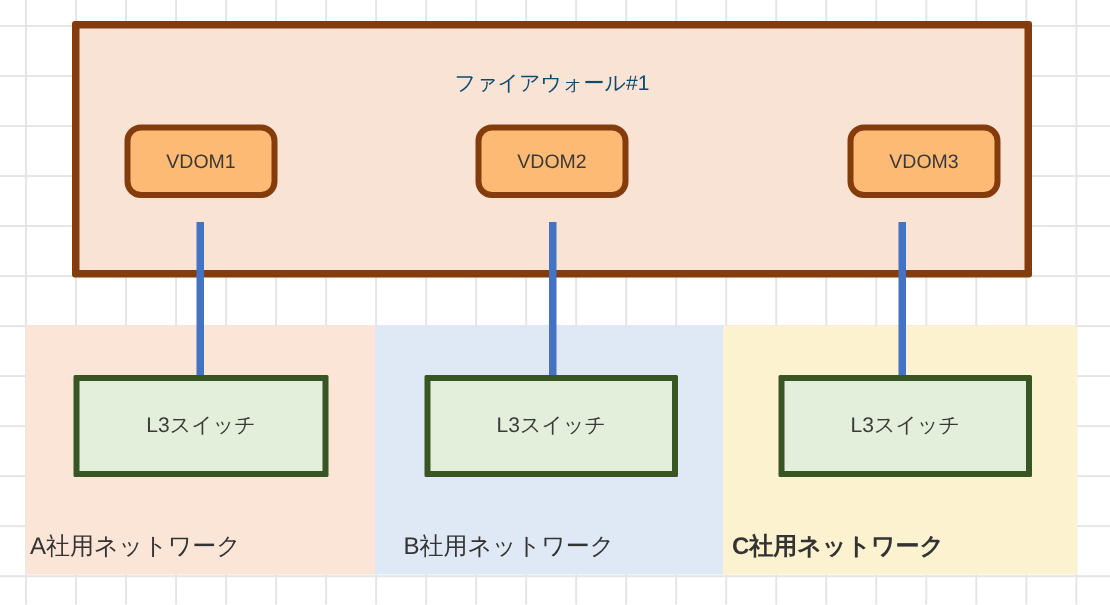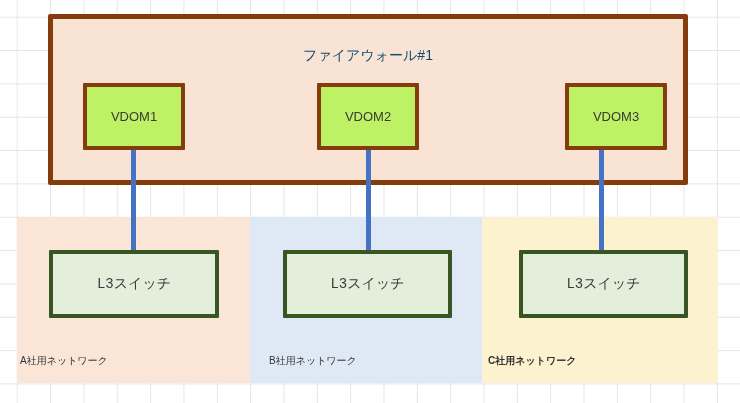--- a/index.html
+++ b/index.html
@@ -22,22 +22,22 @@
     background:#f8e3d4;border:5px solid #843c0c;border-radius:2px;
     z-index:2;
   }
   .firewall-title{
     position:absolute;left:0;top:28px;width:100%;
     text-align:center;font-size:14px;color:#0c4a6e;
   }
 
   
   .vdom{
-    top:83px;width:102px;height:67px;
-    background:#bef264;border:4px solid #843c0c;border-radius:1px;
+    top:83px;width:102px;height:49px;
+    background:#fdba74;border:4px solid #843c0c;border-radius:11px;
     display:flex;align-items:center;justify-content:center;
     font-size:13px;color:#3a3a3a;z-index:4;
   }
   .vdom1{left:83px;}
   .vdom2{left:317px;}
   .vdom3{left:551px;margin-left:14px;}
 
   
   .connector{
     top:148px;width:5px;height:106px;background:#4472c4;z-index:3;
@@ -50,29 +50,29 @@
   .region{top:217px;height:166px;z-index:1;}
   .region-a{left:17px;width:233px;background:#fae5d7;}
   .region-b{left:250px;width:232px;background:#dfe9f5;}
   .region-c{left:482px;width:236px;background:#fdf2cf;}
 
   
   .l3switch{
     top:250px;height:68px;
     background:#e3efda;border:4px solid #375623;border-radius:1px;
     display:flex;align-items:center;justify-content:center;
-    font-size:14px;color:#3a3a3a;z-index:4;font-family:Liberation Mono, monospace;
+    font-size:14px;color:#3a3a3a;z-index:4;
   }
   .l3a{left:49px;width:170px;}
   .l3b{left:283px;width:169px;}
   .l3c{left:519px;width:169px;}
 
   
   .region-label{
-    top:354px;font-size:10px;color:#333333;z-index:2;white-space:nowrap;
+    top:354px;font-size:16px;color:#333333;z-index:2;white-space:nowrap;
   }
   .label-a{left:20px;}
   .label-b{left:269px;}
   .label-c{left:488px;font-weight:bold;}
 </style>
 </head>
 <body>
 
 <div class="abs region region-a" style="background: rgb(250, 229, 215);"></div>
 <div class="abs region region-b" style="background: rgb(223, 233, 245);"></div>

